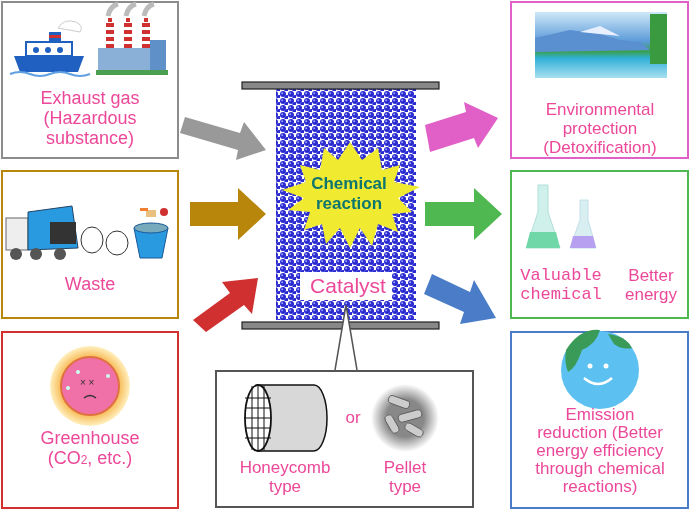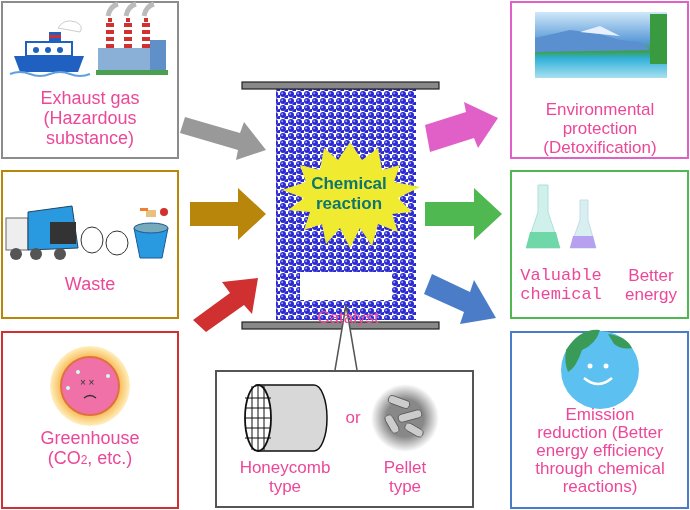--- a/index.html
+++ b/index.html
@@ -204,21 +204,21 @@
 <div class="lbl" style="left:10px; top:275px; width:160px; font-size:18px;text-align:center;">Waste</div>
 <div class="lbl" style="left:10px; top:428px; width:160px; font-size:18px; line-height:20px;">
   <div>Greenhouse</div>
   <div><span>(CO</span><span style="font-size:12px">2</span><span>, etc.)</span></div>
 </div>
 
 <div class="lbl" style="left:301px; top:174px; width:96px; font-size:17px; font-weight:bold; line-height:20px; color:#0f766e;">
   <div>Chemical</div>
   <div>reaction</div>
 </div>
-<div class="lbl" style="left:300px; top:276px; width:96px; font-size:17px;margin-top:32px;">Catalyst</div>
+<div class="lbl" style="left:300px; top:276px; width:96px; font-size:21px;">Catalyst</div>
 
 <div class="lbl" style="left:230px; top:458px; width:110px;">
   <div>Honeycomb</div>
   <div>type</div>
 </div>
 <div class="lbl" style="left:338px; top:408px; width:30px;">or</div>
 <div class="lbl" style="left:365px; top:458px; width:80px;">
   <div>Pellet</div>
   <div>type</div>
 </div>

